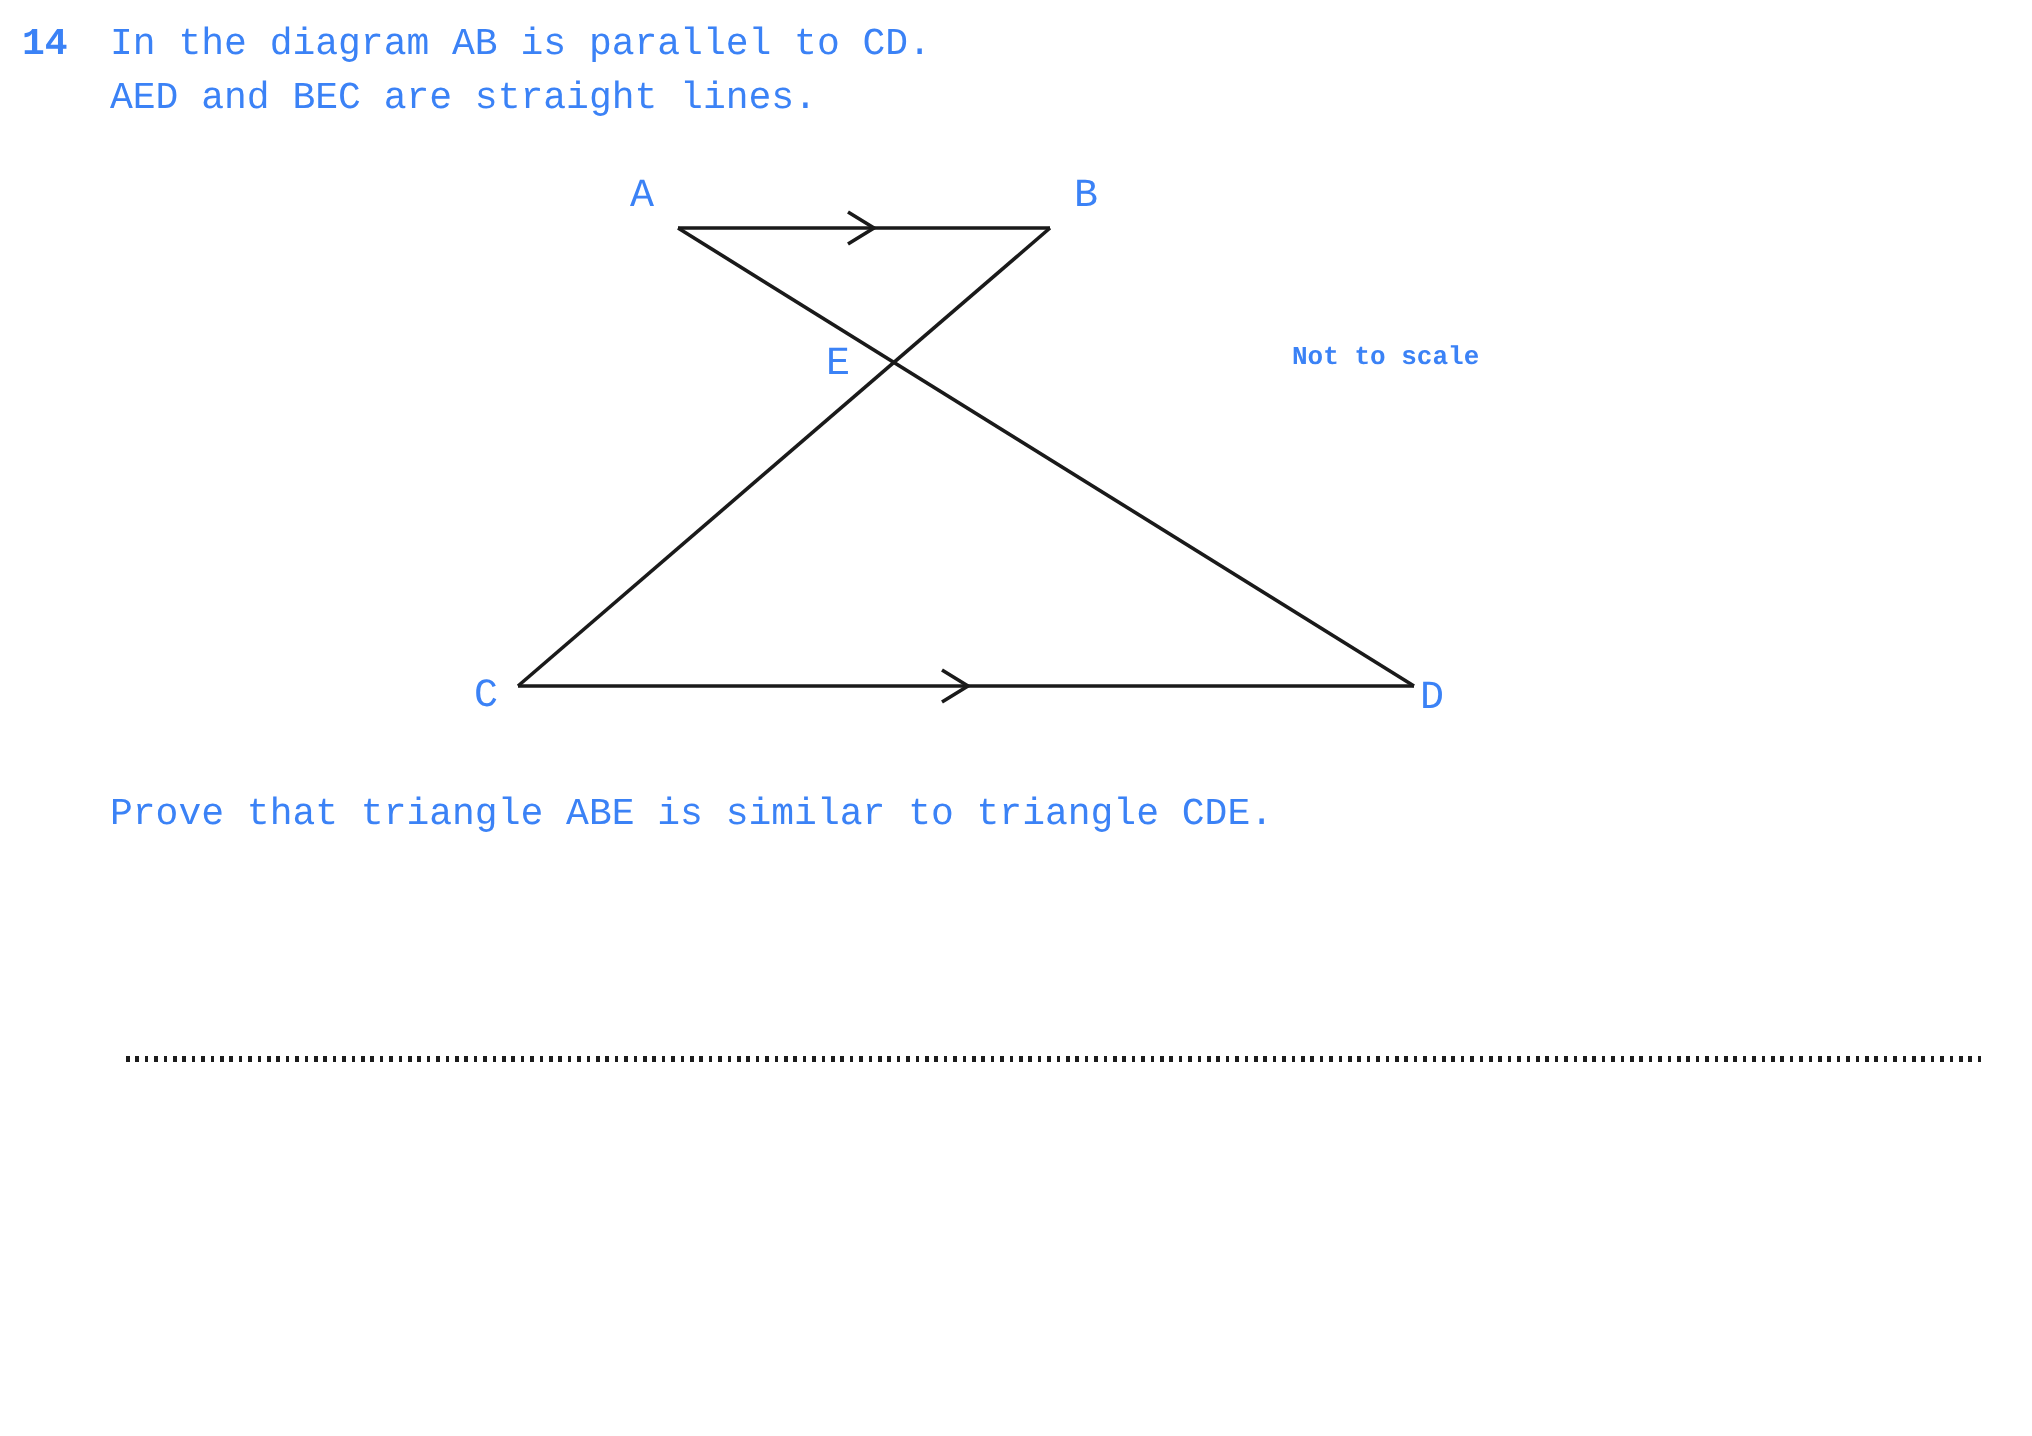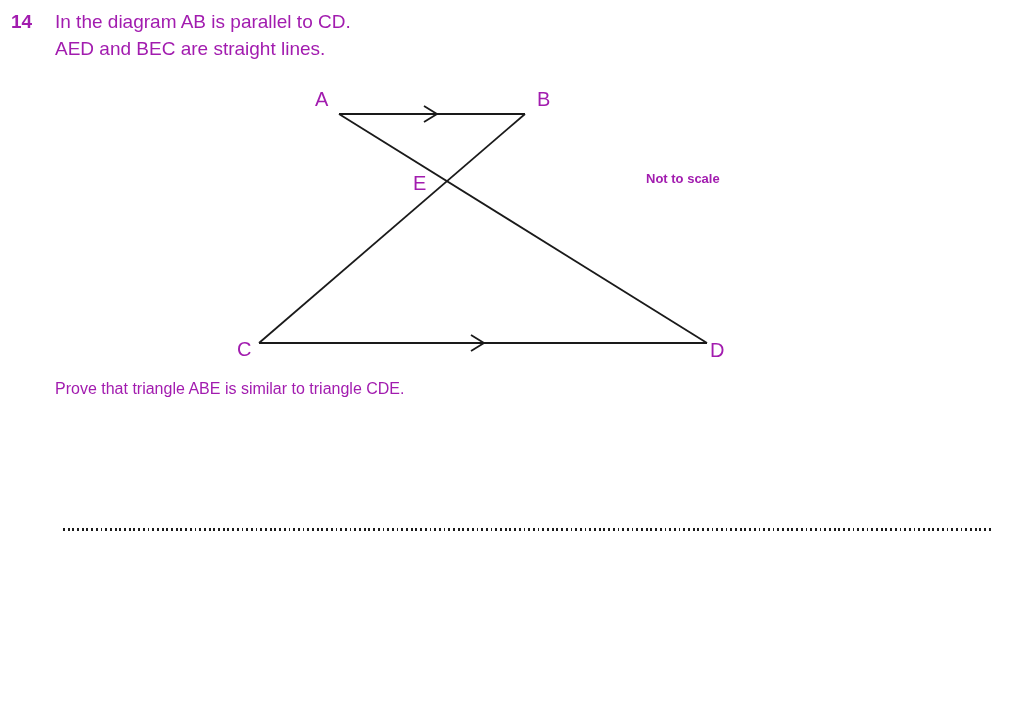--- a/index.html
+++ b/index.html
@@ -5,22 +5,22 @@
   html, body {
     margin: 0;
     padding: 0;
     background: #ffffff;
   }
   .page {
     position: relative;
     width: 1016px;
     height: 576px;
     background: #ffffff;
-    font-family: Liberation Sans, sans-serif;
-    color: #a21caf;
+    font-family: Liberation Mono, monospace;
+    color: #3b82f6;
     overflow: hidden;
   }
   .q-number {
     position: absolute;
     left: 11px;
     top: 11px;
     font-size: 19px;
     font-weight: bold;
   }
   .stmt {
@@ -58,22 +58,22 @@
     position: absolute;
     left: 646px;
     top: 171px;
     font-size: 13px;
     font-weight: bold;
     white-space: nowrap;
   }
   .prompt {
     position: absolute;
     left: 55px;
-    top: 380px;
-    font-size: 16px;
+    top: 396px;
+    font-size: 19px;
     white-space: nowrap;
     text-align: right;
   }
   .ans-line {
     position: absolute;
     left: 63px;
     height: 3px;
     background: repeating-linear-gradient(to right, #1c1c1c 0px, #1c1c1c 1.8px, transparent 1.8px, transparent 4.7px);
   }
   .ans-line-1 { top: 528px; width: 928px; }

